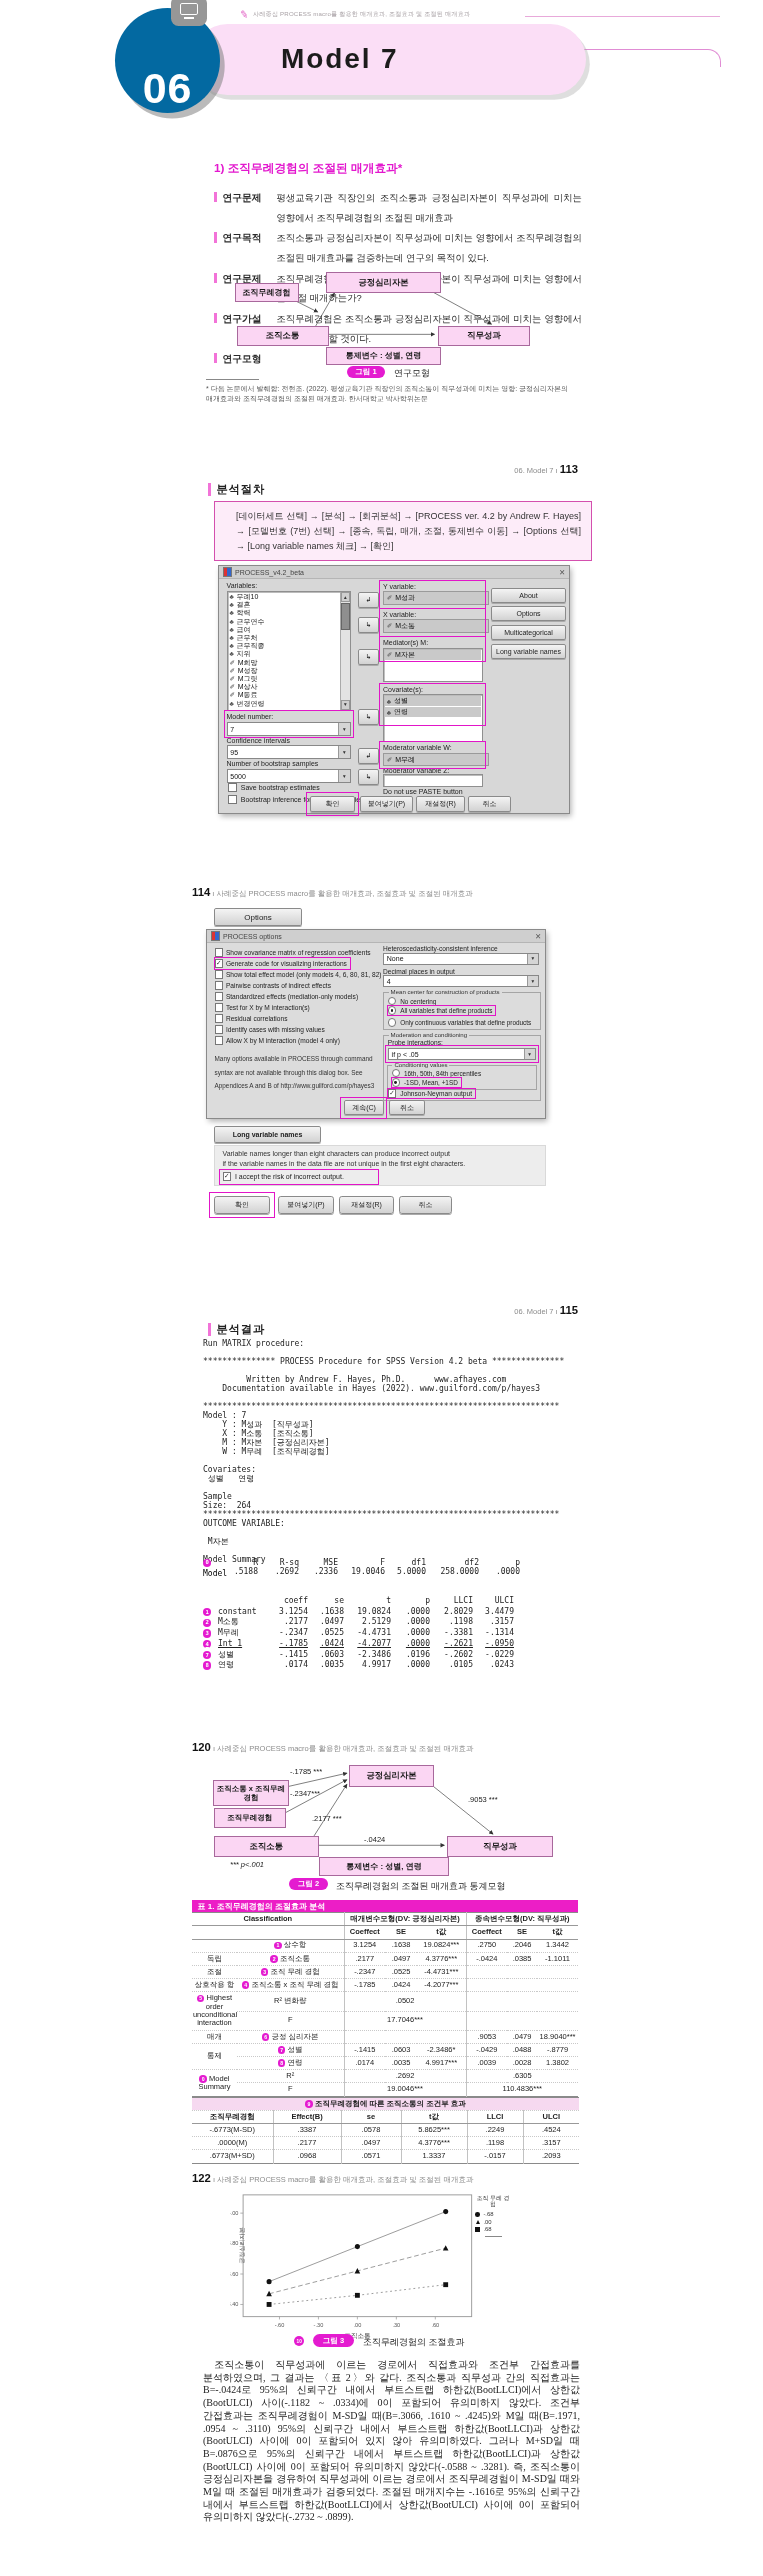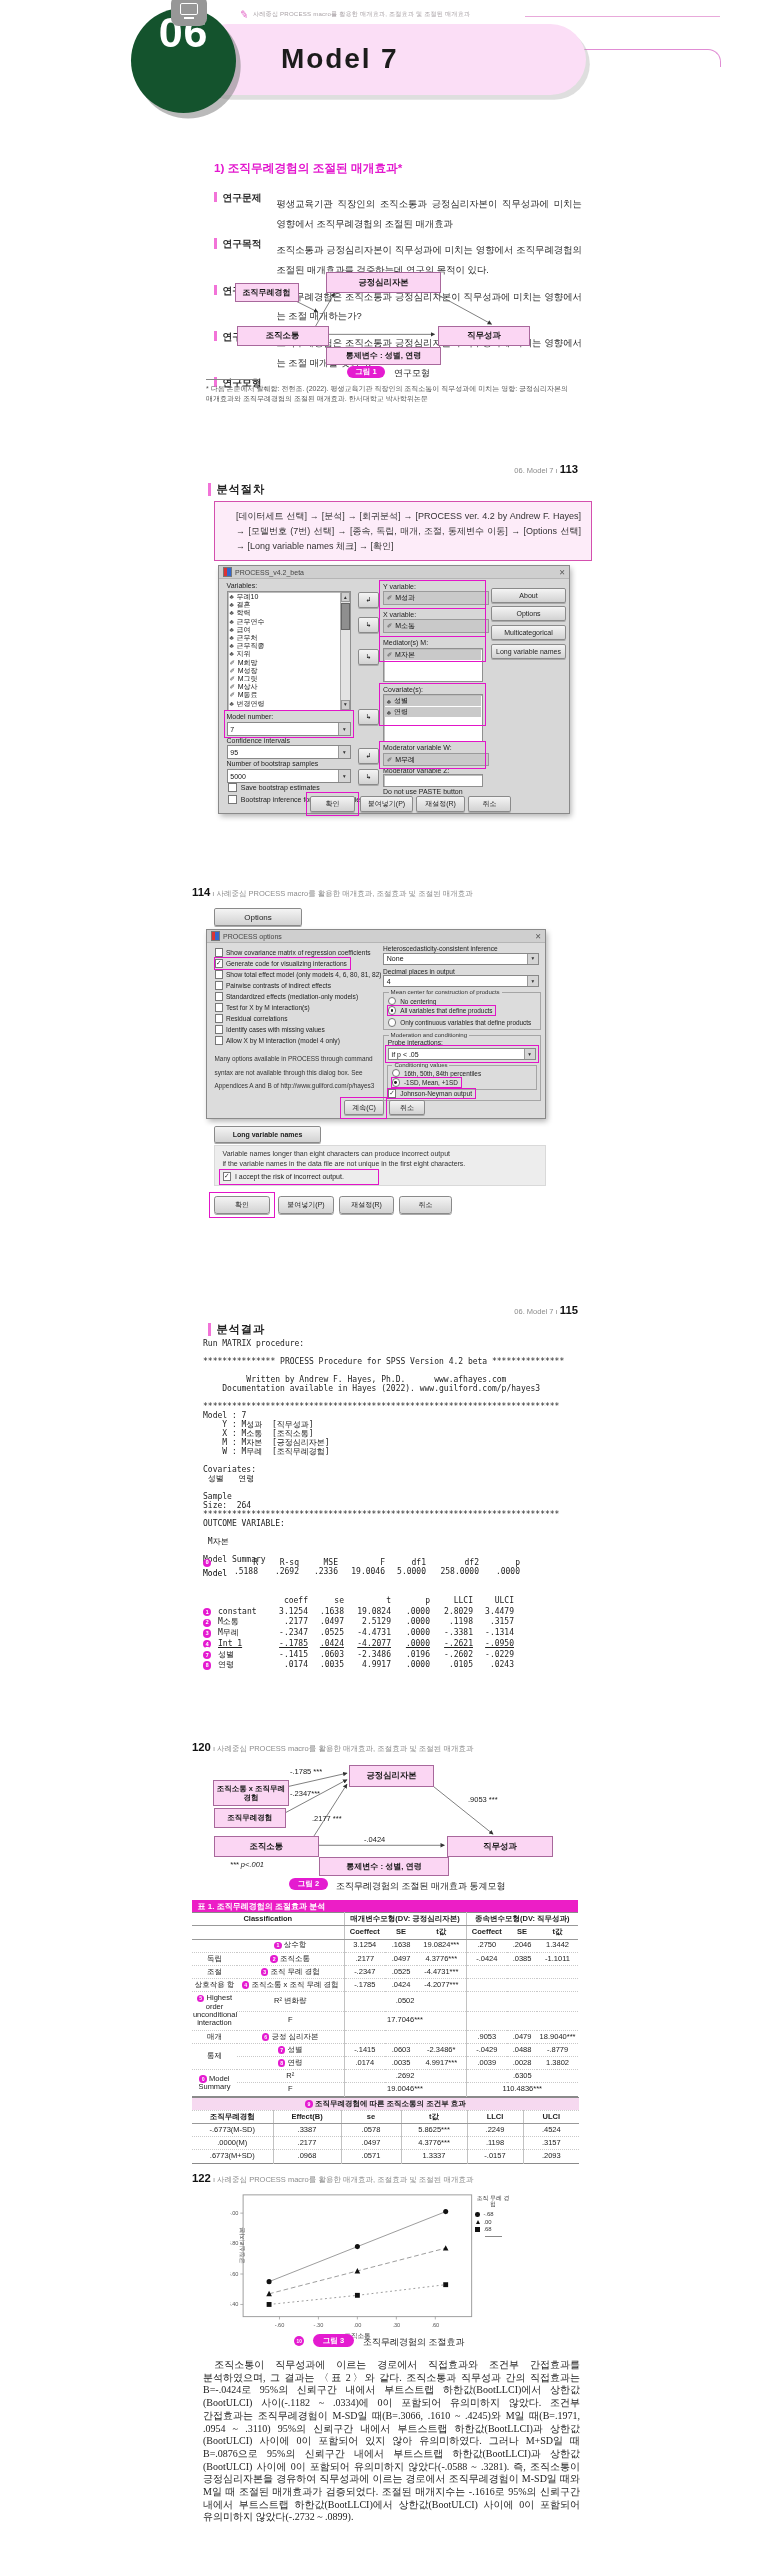--- a/index.html
+++ b/index.html
@@ -1,38 +1,38 @@
 <!DOCTYPE html>
 <html style="font-size:15px"><head>
 <meta charset="utf-8">
 <style>
   html,body{margin:0;padding:0;background:#fff;font-family:"Liberation Sans",sans-serif;}
   #page{position:relative;width:763px;height:2576px;background:#fff;overflow:hidden;}
   .abs{position:absolute;}
   
-  .chap-circle{left:131px;top:7.5px;width:105px;height:105px;border-radius:50%;background:#14532d;
-    box-shadow:4.7px 5.6px 0 rgba(130,130,130,.55);z-index:2;display:flex;align-items:flex-start;justify-content:center;}
+  .chap-circle{left:115px;top:7.5px;width:105px;height:105px;border-radius:50%;background:#0369a1;
+    box-shadow:4.7px 5.6px 0 rgba(130,130,130,.55);z-index:2;display:flex;align-items:flex-end;justify-content:center;}
   .chap-num{color:#fff;font-size:43px;font-weight:bold;letter-spacing:0.9px;}
   .mon-badge{left:171px;top:-3.8px;width:36px;height:30px;background:#979797;border-radius:7.5px;z-index:3;
     display:flex;flex-direction:column;align-items:center;justify-content:center;}
   .mon-screen{width:16px;height:10.3px;border:1.9px solid #fff;border-radius:1.9px;background:#979797;}
   .mon-stand{width:10.3px;height:1.9px;background:#fff;margin-top:1.9px;}
   .chap-pill{left:192px;top:24.4px;width:394px;height:71px;background:#fbdef6;border-radius:36px;z-index:1;
     box-shadow:3.8px 4.7px 0 rgba(160,160,160,.35);}
   .chap-title{left:251px;top:43px;font-size:28px;font-weight:bold;color:#1c1c1c;letter-spacing:1.9px;z-index:4;margin-left:30px;}
   .runhead{left:253px;top:10.3px;font-size:6.1px;color:#a9a2a6;z-index:4;letter-spacing:0.2px;}
   .pencil{left:240px;top:7.5px;font-size:10.3px;color:#e36bc8;transform:rotate(10deg);z-index:4;}
   .deco-top{left:525px;top:16px;width:195px;height:0;border-top:0.9px solid #e8a9da;}
   .deco-curve{left:583px;top:49px;width:137px;height:17px;border-top:1.4px solid #e08cd4;border-right:1.4px solid #e08cd4;border-top-right-radius:13px;}
   
   .sec-title{font-size:11.7px;font-weight:bold;color:#e318ce;margin-bottom:12.2px;}
   .ritem{display:flex;margin-bottom:0.9px;}
   .pbar{display:inline-block;width:2.8px;height:10.3px;background:#f273d8;margin-right:5.6px;margin-top:3.8px;flex:none;}
   .rlabel{width:54px;flex:none;font-size:9.8px;font-weight:bold;color:#2b2b2b;line-height:19.7px;}
-  .rtext{flex:1;font-size:9.4px;color:#2b2b2b;line-height:19.7px;text-align:justify;margin-top:6px;}
+  .rtext{flex:1;font-size:9.4px;color:#2b2b2b;line-height:19.7px;text-align:justify;}
   
   .fbox{position:absolute;background:#fbd6f3;border:0.9px solid #a8689c;display:flex;align-items:center;justify-content:center;
     font-size:8.4px;font-weight:bold;color:#1a1a1a;text-align:center;line-height:9.4px;}
   .badge{position:absolute;background:#e41bd0;color:#fff;font-size:7.5px;font-weight:bold;border-radius:6.6px;
     display:flex;align-items:center;justify-content:center;}
   .capt{position:absolute;font-size:9px;color:#222;}
   .coef{position:absolute;font-size:7.5px;color:#222;}
   
   .fnote{font-size:7px;color:#555;line-height:10.3px;}
   .fnrule{width:53px;border-top:0.9px solid #888;margin-bottom:3.8px;}

